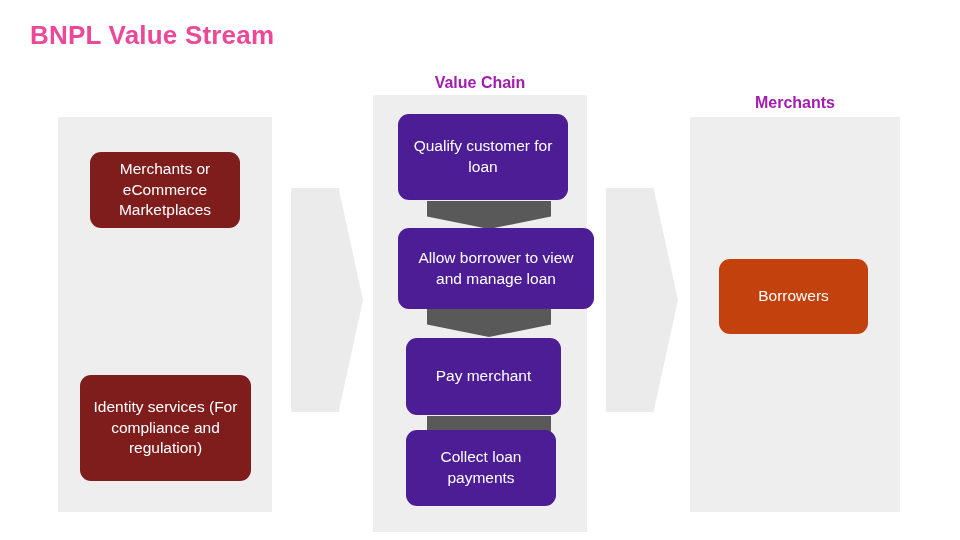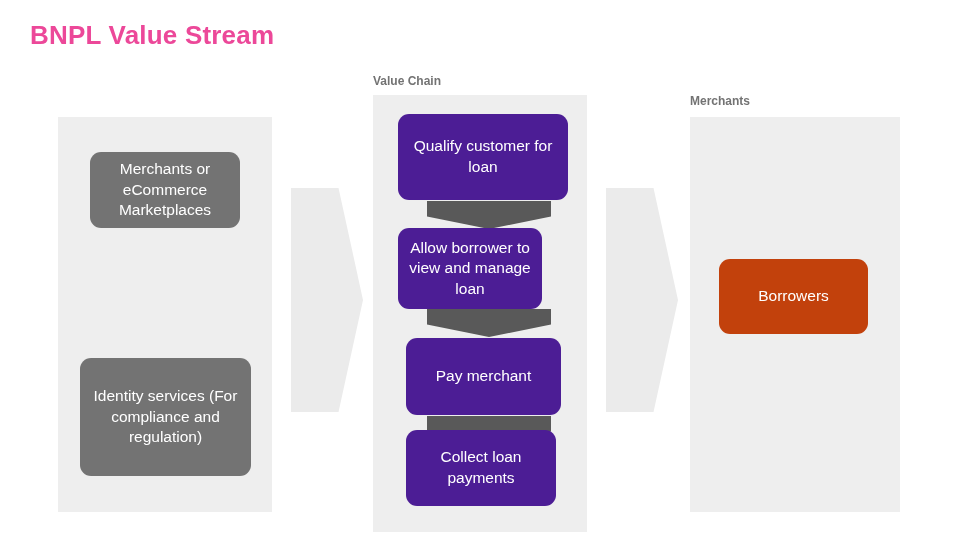--- a/index.html
+++ b/index.html
@@ -22,43 +22,43 @@
     position: absolute;
     left: 30px;
     top: 20px;
     font-size: 26px;
     font-weight: bold;
     color: #ec4899;
     letter-spacing: 0.2px;
   }
   .col-header {
     position: absolute;
-    text-align: left;
-    font-size: 12px;
+    text-align: center;
+    font-size: 16px;
     font-weight: bold;
-    color: #737373;
+    color: #a21caf;
   }
   .panel {
     position: absolute;
     background: #eeeeee;
   }
   .node {
     position: absolute;
     border-radius: 11px;
     color: #ffffff;
     display: flex;
     align-items: center;
     justify-content: center;
     text-align: center;
     font-size: 15.5px;
     line-height: 1.33;
     box-sizing: border-box;
     padding: 2px 6px;
   }
-  .node-upstream { background: #737373; }
+  .node-upstream { background: #7f1d1d; }
   .node-chain    { background: #4c1d95; }
   .node-down     { background: #c2410c; }
 
   
   .flow-chevron {
     position: absolute;
     background: #ebebeb;
     clip-path: polygon(0% 0%, 66% 0%, 100% 50%, 66% 100%, 0% 100%);
   }
   
@@ -74,33 +74,33 @@
 <div class="canvas">
 
   <div class="title">BNPL Value Stream</div>
 
 
   <div class="panel" style="left:58px; top:117px; width:214px; height:395px;"></div>
 
   <div class="node node-upstream" style="left:90px; top:152px; width:150px; height:76px;">Merchants or eCommerce Marketplaces</div>
 
 
-  <div class="node node-upstream" style="left:80px; top:358px; width:171px; height:118px;">Identity services (For compliance and regulation)</div>
+  <div class="node node-upstream" style="left:80px; top:375px; width:171px; height:106px;">Identity services (For compliance and regulation)</div>
 
   <div class="flow-chevron" style="left:291px; top:188px; width:72px; height:224px;"></div>
 
   <div class="col-header" style="left:373px; top:74px; width:214px;">Value Chain</div>
 
   <div class="panel" style="left:373px; top:95px; width:214px; height:437px;"></div>
 
   <div class="node node-chain" style="left:398px; top:114px; width:170px; height:86px;">Qualify customer for loan</div>
 
   <div class="step-arrow" style="left:427px; top:201px; width:124px; height:28px;"></div>
 
-  <div class="node node-chain" style="left:398px; top:228px; width:144px; height:81px;">Allow borrower to view and manage loan</div>
+  <div class="node node-chain" style="left:398px; top:228px; width:196px; height:81px;">Allow borrower to view and manage loan</div>
 
   <div class="step-arrow" style="left:427px; top:309px; width:124px; height:28px;"></div>
 
   <div class="node node-chain" style="left:406px; top:338px; width:155px; height:77px;">Pay merchant</div>
 
   <div class="step-arrow" style="left:427px; top:416px; width:124px; height:28px;"></div>
 
   <div class="node node-chain" style="left:406px; top:430px; width:150px; height:76px;">Collect loan payments</div>
 
   <div class="flow-chevron" style="left:606px; top:188px; width:72px; height:224px;"></div>

